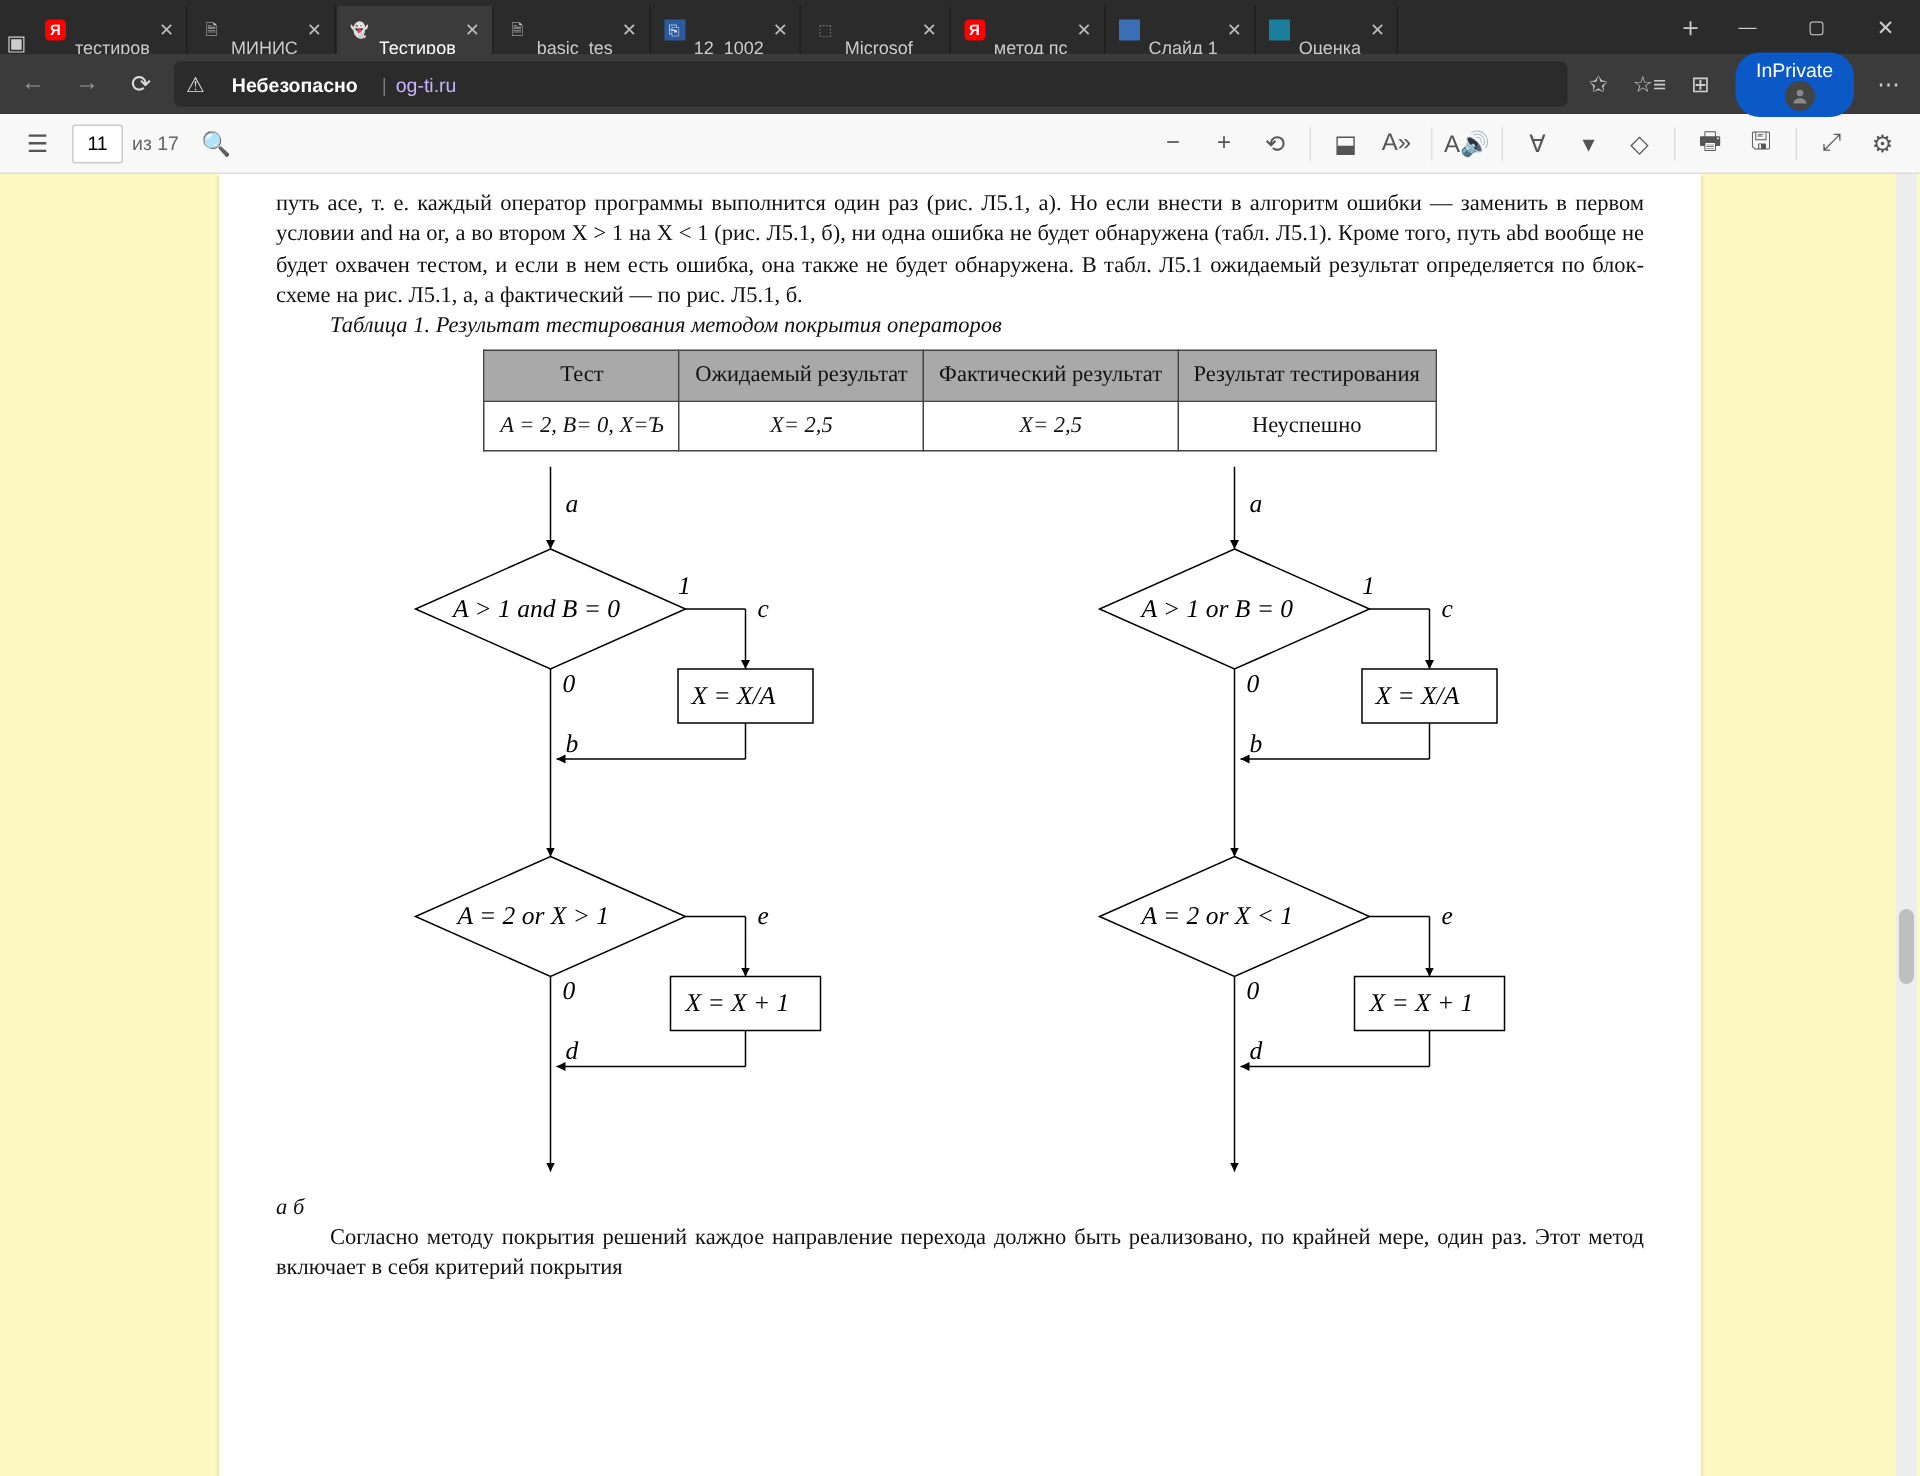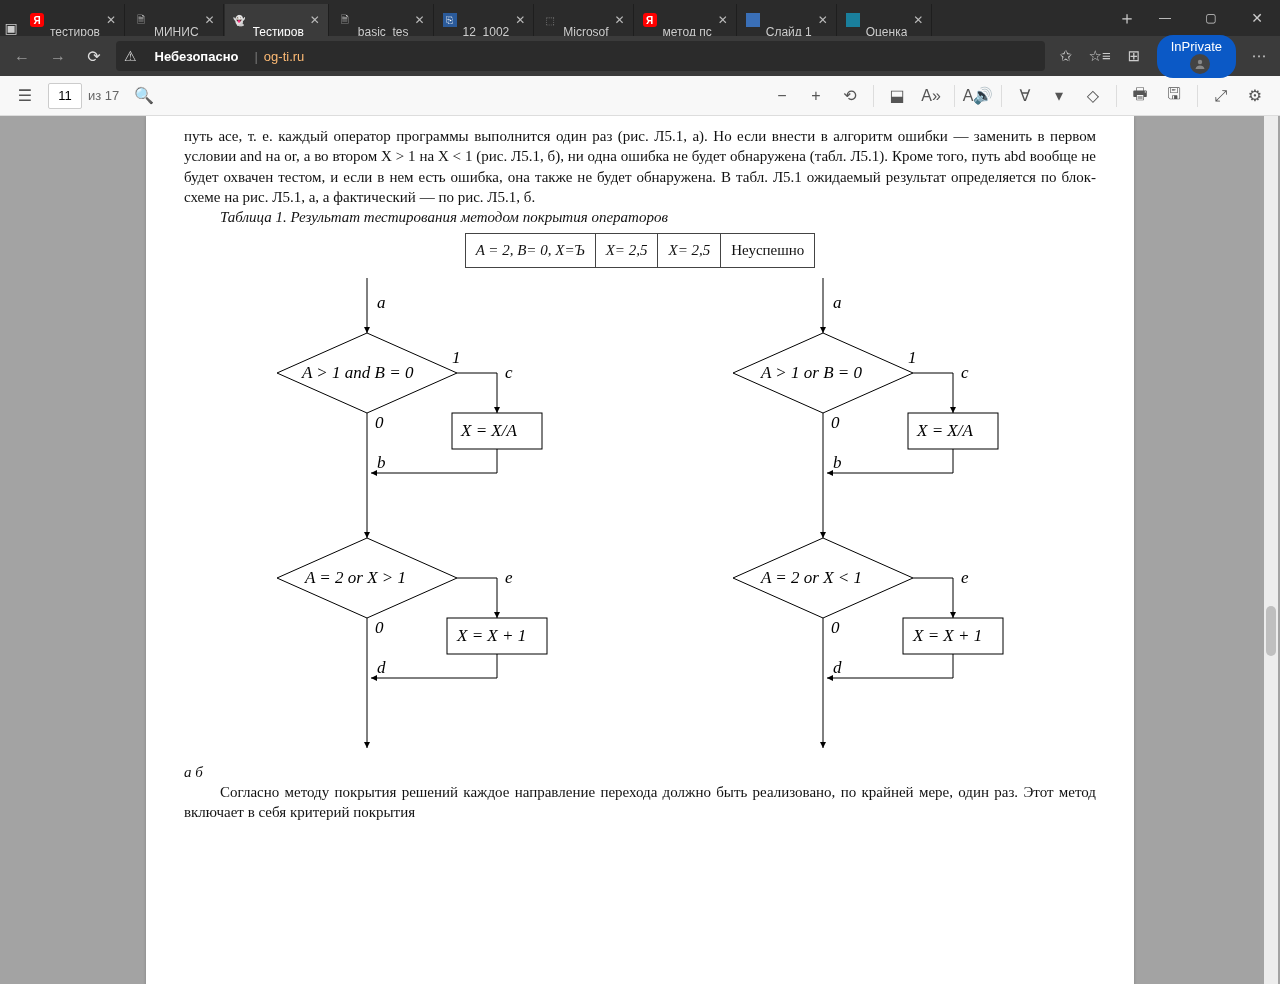--- a/index.html
+++ b/index.html
@@ -21,37 +21,37 @@
   .winbtn.close-win{ font-size:14px;}
   
   
   .addrbar { background:#3b3b3b; height:40px; display:flex; align-items:center; color:#ddd; padding:0 4px; }
   .navbtn { width:36px; height:32px; display:flex; align-items:center; justify-content:center; color:#999; font-size:16px;}
   .navbtn.enabled{color:#ddd;}
   .urlbox { flex:1; margin:0 4px; background:#2b2b2b; border-radius:4px; height:30px; display:flex; align-items:center; padding:0 8px; font-size:13px; overflow:hidden;}
   .urlbox .warn{ color:#ddd; margin-right:8px; font-size:14px;}
   .urlbox .unsafe{ color:#fff; margin-right:10px; font-weight:600;margin-left:10px;}
   .urlbox .sep{ color:#777; margin:0 6px;}
-  .urlbox .host{ color:#fdba74;}
+  .urlbox .host{ color:#c4b5fd;}
   .urlbox .path{ color:#9a9a9a; white-space:nowrap; overflow:hidden; text-overflow:ellipsis;}
   .addr-right{ display:flex; align-items:center; }
   .addr-icon{ width:34px; height:32px; display:flex; align-items:center; justify-content:center; color:#ccc; font-size:15px; }
   .inprivate{ background:#0b59c6; color:#fff; border-radius:16px; padding:4px 14px 4px 14px; font-size:13px; display:flex; align-items:center; margin:0 6px;flex-direction:column;}
   .inprivate .avatar{ width:20px;height:20px;border-radius:50%;background:#444;margin-left:8px; display:flex;align-items:center;justify-content:center;}
   
   
   .pdfbar{ background:#f8f8f8; height:40px; border-bottom:1px solid #ddd; display:flex; align-items:center; padding:0 8px; color:#555; font-size:13px; }
   .pdfbtn{ width:34px; height:32px; display:flex; align-items:center; justify-content:center; color:#555; font-size:16px;}
   .pageinput{ width:34px; height:26px; border:1px solid #ccc; border-radius:2px; text-align:center; font-size:13px; margin:0 6px;}
   .pagecount{ color:#666; margin-right:8px;}
   .pdf-spacer{ flex:1; }
   .pdfsep{ width:1px; height:22px; background:#ddd; margin:0 6px;}
   
   
-  .viewport{ height:868px; overflow:auto; background:#a3a3a3; position:relative; display:flex; justify-content:center;}
+  .viewport{ height:868px; overflow:auto; background:#fef9c3; position:relative; display:flex; justify-content:center;}
   .page{ width:988px; background:#fff; margin:0 auto; padding:10px 38px 40px 38px; box-shadow:0 1px 3px rgba(0,0,0,.2); font-family:"Times New Roman",serif; font-size:15px; color:#111; line-height:1.35; min-height:900px;}
   .para{ text-align:justify; }
   .indent{ text-indent:36px;}
   .italic{ font-style:italic;}
   .tbl{ margin:6px auto 10px auto; border-collapse:collapse; font-size:15px;}
   .tbl td{ border:1px solid #444; padding:6px 10px; text-align:center;}
   .tbl .hdr{ background:#a9a9a9;}
   
   .flowbox{ display:flex; justify-content:space-around; margin-top:4px; margin-bottom:4px;}
   .flowbox svg{ }
@@ -193,20 +193,26 @@
   <div class="pdfbtn">⚙</div>
 </div>
 
 <div class="viewport">
   <div class="page">
     <p class="para">путь ace, т. е. каждый оператор программы выполнится один раз (рис. Л5.1, а). Но если внести в алгоритм ошибки — заменить в первом условии and на or, а во втором X &gt; 1 на X &lt; 1 (рис. Л5.1, б), ни одна ошибка не будет обнаружена (табл. Л5.1). Кроме того, путь abd вообще не будет охвачен тестом, и если в нем есть ошибка, она также не будет обнаружена. В табл. Л5.1 ожидаемый результат определяется по блок-схеме на рис. Л5.1, а, а фактический — по рис. Л5.1, б.</p>
     <p class="para indent italic">Таблица 1. Результат тестирования методом покрытия операторов</p>
 
     <table class="tbl">
       <tbody>
+          <tr class="hdr">
+        <td>Тест</td>
+        <td>Ожидаемый результат</td>
+        <td>Фактический результат</td>
+        <td>Результат тестирования</td>
+      </tr>
       <tr>
         <td class="italic">A = 2, B= 0, X=Ъ</td>
         <td class="italic">X= 2,5</td>
         <td class="italic">X= 2,5</td>
         <td>Неуспешно</td>
       </tr>
     </tbody>
       </table>
 
     <div class="flowbox">

